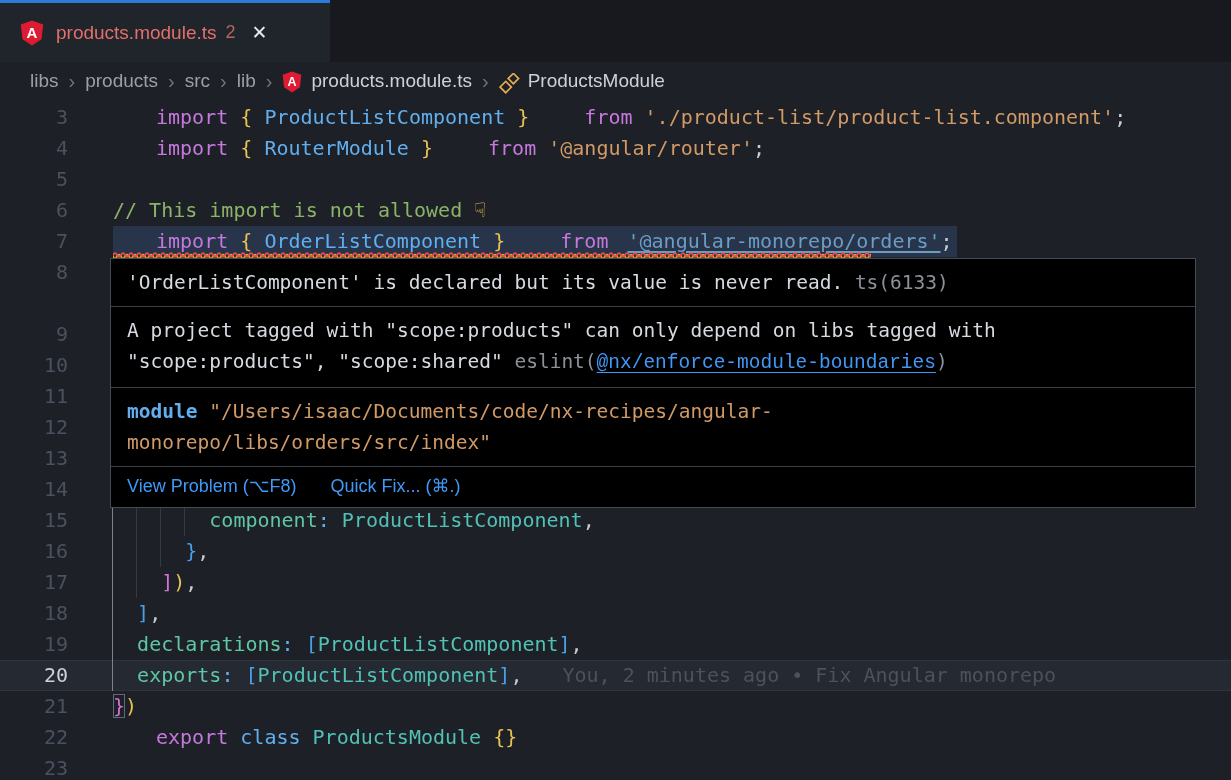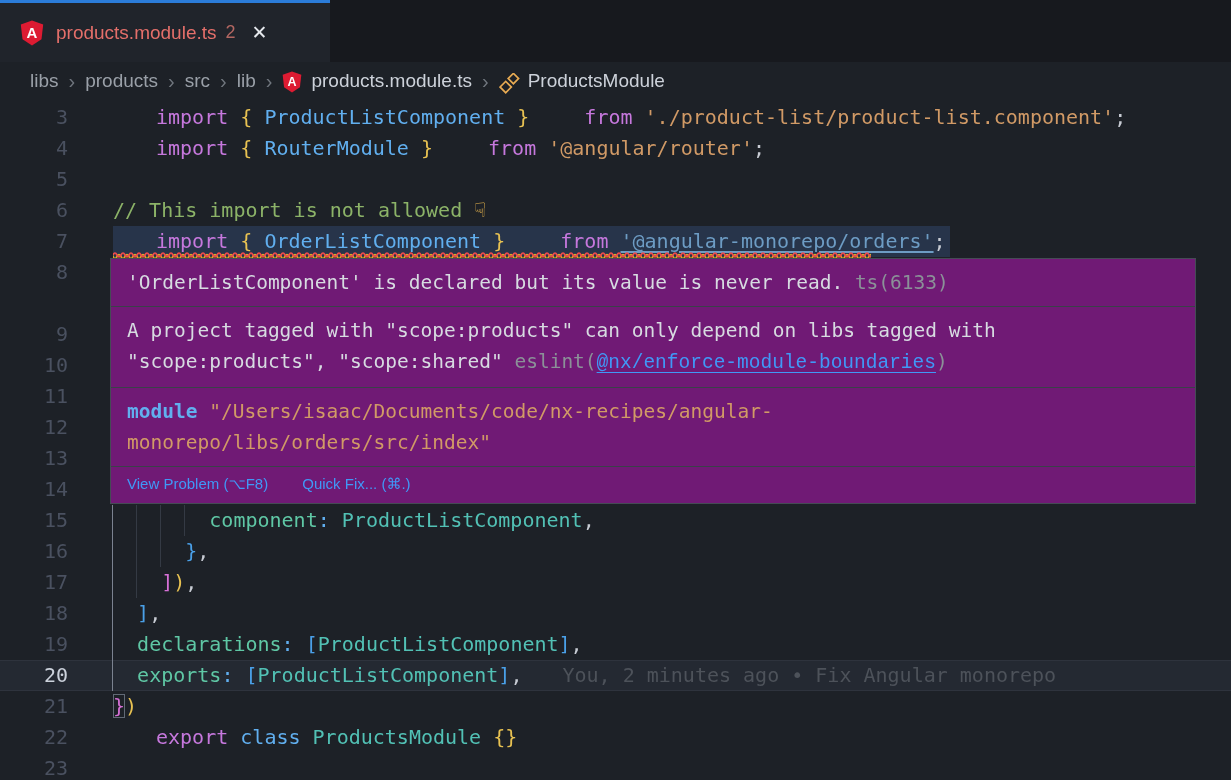--- a/index.html
+++ b/index.html
@@ -47,35 +47,35 @@
   .tk-b2  { color:var(--b2); }
   .tk-b3  { color:var(--b3); }
   .tk-str { color:var(--str); }
   .tk-cm  { color:var(--cm);margin-top:16px; }
   .tk-emoji { color:#e9b64d; }
   .tk-prop{ color:var(--prop); }
   .tk-cls { color:var(--cls); }
   .tk-op  { color:var(--id); }
   .tk-pun { color:#c8ccd4; }
   .tk-ws  { }
-  .tk-mod { color:var(--mod); text-decoration:underline; text-underline-offset:3px; cursor:pointer; }
+  .tk-mod { color:var(--mod); text-decoration:underline; text-underline-offset:3px; cursor:pointer;margin-left:7px; }
   .tk-bm  { color:var(--b2); outline:1px solid #626a76; outline-offset:-1px; }
 
   
-  .popup { position:absolute; left:110px; top:258px; width:1086px; background:#701a75;
+  .popup { position:absolute; left:110px; top:258px; width:1086px; background:#000000;
            border:1px solid #454b55; z-index:5; font-family:"DejaVu Sans Mono", monospace;
            font-size:19.5px; color:#d7dbe1; }
   .psec { padding:8px 16px; border-bottom:1px solid #3b4049; }
   .pline { line-height:31px; white-space:pre-wrap; }
   .pk-text { color:#d7dbe1; }
   .pk-gray { color:#8b9198; }
   .pk-blue { color:var(--id);font-weight:bold; }
   .pk-str  { color:var(--str); }
   .pk-link { color:var(--link); text-decoration:underline; text-underline-offset:4px; cursor:pointer;font-family:Liberation Mono, monospace; }
-  .pactions { padding:8px 16px 10px 16px; font-family:"Liberation Sans", sans-serif; font-size:15px;
+  .pactions { padding:8px 16px 10px 16px; font-family:"Liberation Sans", sans-serif; font-size:18px;
               display:flex; gap:34px; }
   .paction { color:var(--link); cursor:pointer; }
 </style>
 </head>
 <body>
 
 <div class="tabbar">
   <div class="tab">
     <svg class="nglogo" viewBox="0 0 24 26">
       <polygon points="12,0.5 23.2,4.4 21.5,19.3 12,25.5 2.5,19.3 0.8,4.4" fill="#dd1b32"></polygon>

